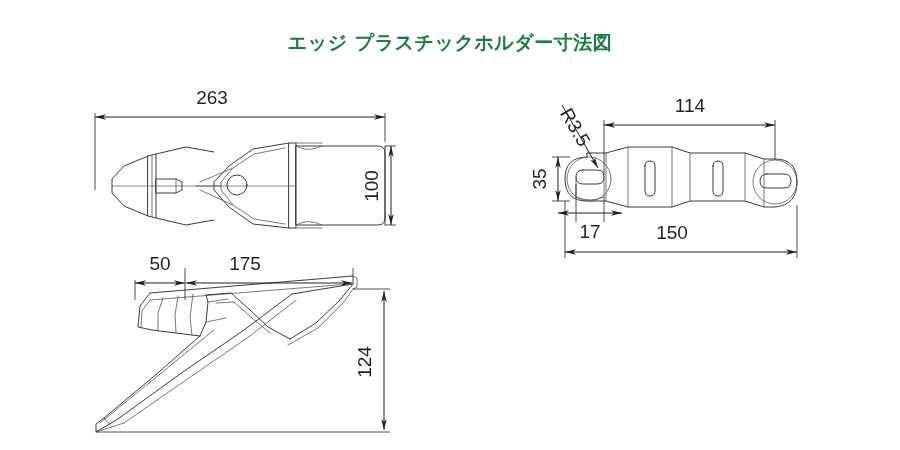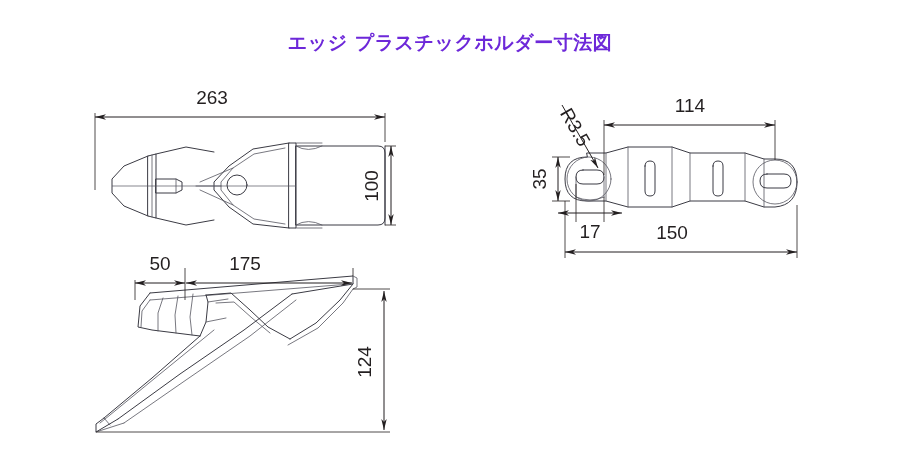--- a/index.html
+++ b/index.html
@@ -24,21 +24,21 @@
   }
   .title {
     position: absolute;
     left: 0;
     top: 30px;
     width: 900px;
     text-align: center;
     font-size: 19px;
     font-weight: bold;
     letter-spacing: 0.5px;
-    color: #6d28d9;
+    color: #15803d;
     font-family: "DejaVu Sans", "Liberation Sans", sans-serif;
   }
   svg { display: block; }
   .obj {
     fill: none;
     stroke: #3b3b44;
     stroke-width: 1;
     stroke-linejoin: round;
     stroke-linecap: round;
   }

